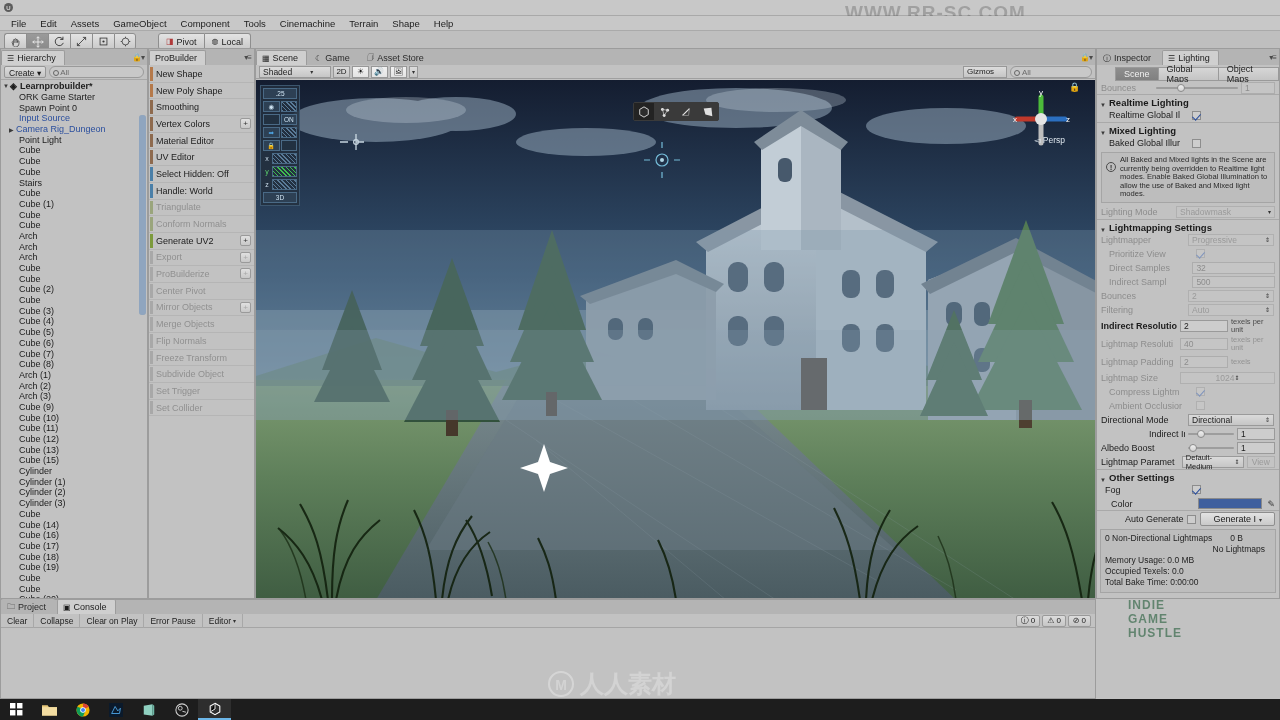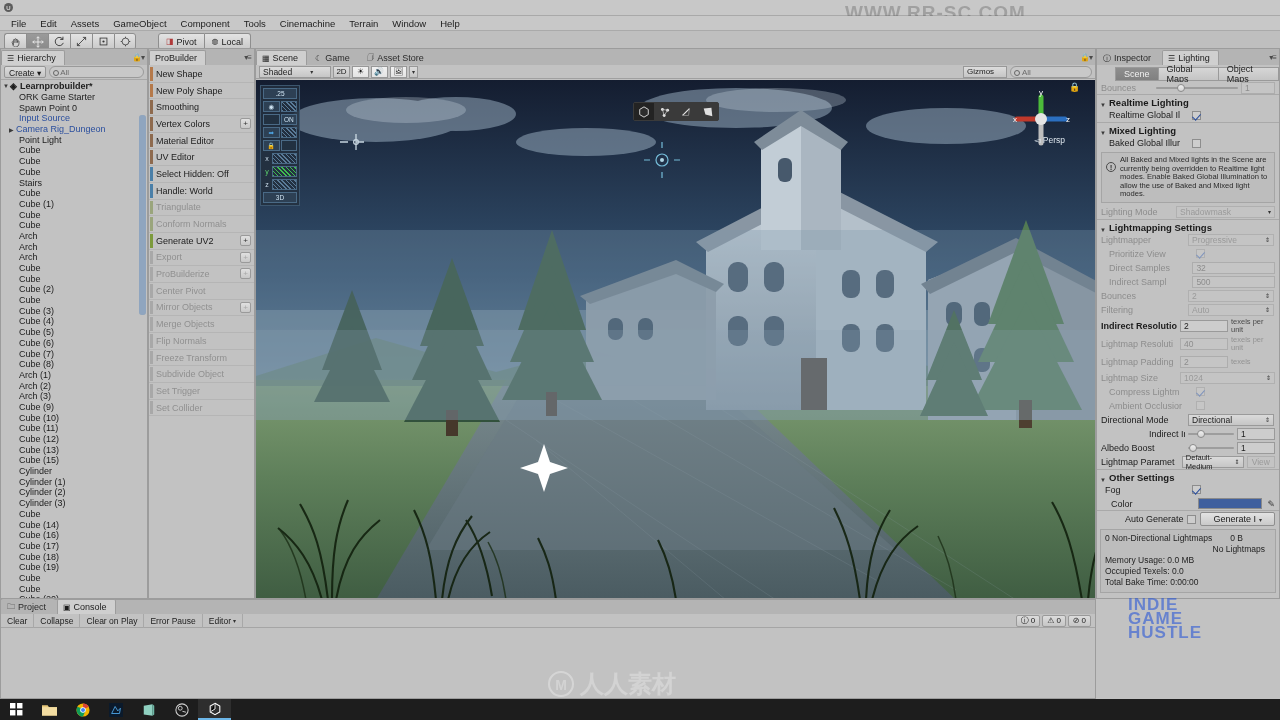--- a/index.html
+++ b/index.html
@@ -189,43 +189,43 @@
   
   .taskbar{position:absolute;left:0;bottom:0;width:1280px;height:21px;background:#1d1d1d;
     display:flex;align-items:center;gap:0px;}
   .tbicon{width:33px;height:21px;display:flex;align-items:center;justify-content:center;}
   .tbicon.act{background:#2e2e2e;border-bottom:2px solid #6cb6e8;}
 
   
   .wm{position:absolute;pointer-events:none;opacity:.12;color:#fff;font-weight:bold;}
   .wm-top{left:845px;top:2px;font-size:19px;letter-spacing:1px;color:#3a3a3a;opacity:.28;}
   .wm-center{left:548px;top:668px;font-size:24px;opacity:.45;display:flex;align-items:center;gap:6px;color:#e8e8e8;}
-  .wm-ins{position:absolute;left:1128px;top:598px;font-size:17px;font-weight:bold;
-    color:#1d4ed8;opacity:.55;line-height:14px;letter-spacing:1px;pointer-events:none;}
+  .wm-ins{position:absolute;left:1128px;top:598px;font-size:12px;font-weight:bold;
+    color:#14532d;opacity:.55;line-height:14px;letter-spacing:1px;pointer-events:none;}
 </style>
 </head>
 <body>
 
 <div id="app">
 
   <div class="titlebar">
     <div class="tlogo">U</div>
   </div>
   <div class="wm wm-top">WWW.RR-SC.COM</div>
 
   <div class="menubar">
     <div class="mi">File</div>
     <div class="mi">Edit</div>
     <div class="mi">Assets</div>
     <div class="mi">GameObject</div>
     <div class="mi">Component</div>
     <div class="mi">Tools</div>
     <div class="mi">Cinemachine</div>
     <div class="mi">Terrain</div>
-    <div class="mi">Window</div>
+    <div class="mi">Shape</div>
     <div class="mi">Help</div>
   </div>
 
   <div class="toolbar">
     <div class="btngrp">
       <div class="tbtn">
         <svg width="11" height="11" viewBox="0 0 16 16">
             <path d="M5 13V6a1 1 0 012 0v4m0-5a1 1 0 012 0v5m0-4a1 1 0 012 0v4m0-2a1 1 0 012 0v3c0 3-2 5-5 5H8c-2 0-4-2-4-4l-1-3a1 1 0 011-1" fill="none" stroke="#333" stroke-width="1"></path>
           </svg>
       </div>
@@ -996,21 +996,21 @@
             <div class="fld dim" style="width: 48px;">40</div>
             <div class="unit dim" style="width: 40px;">texels per unit</div>
           </div>
           <div class="row dim" style="height: 18px;">
             <div class="lbl" style="width: 76px;">Lightmap Padding</div>
             <div class="fld dim" style="width: 48px;">2</div>
             <div class="unit dim" style="width: 40px;">texels</div>
           </div>
           <div class="row dim">
             <div class="lbl" style="width: 84px;">Lightmap Size</div>
-            <div class="dd dim" style="width: 104px;">
+            <div class="dd dim" style="width: 104px; justify-content: center;">
               <span>1024</span>
               <span class="carat">⇕</span>
             </div>
           </div>
           <div class="row dim">
             <div class="lbl" style="width: 84px; margin-left: 8px;">Compress Lightm</div>
             <div class="ck dim on"></div>
           </div>
           <div class="row dim">
             <div class="lbl" style="width: 84px; margin-left: 8px;">Ambient Occlusior</div>

